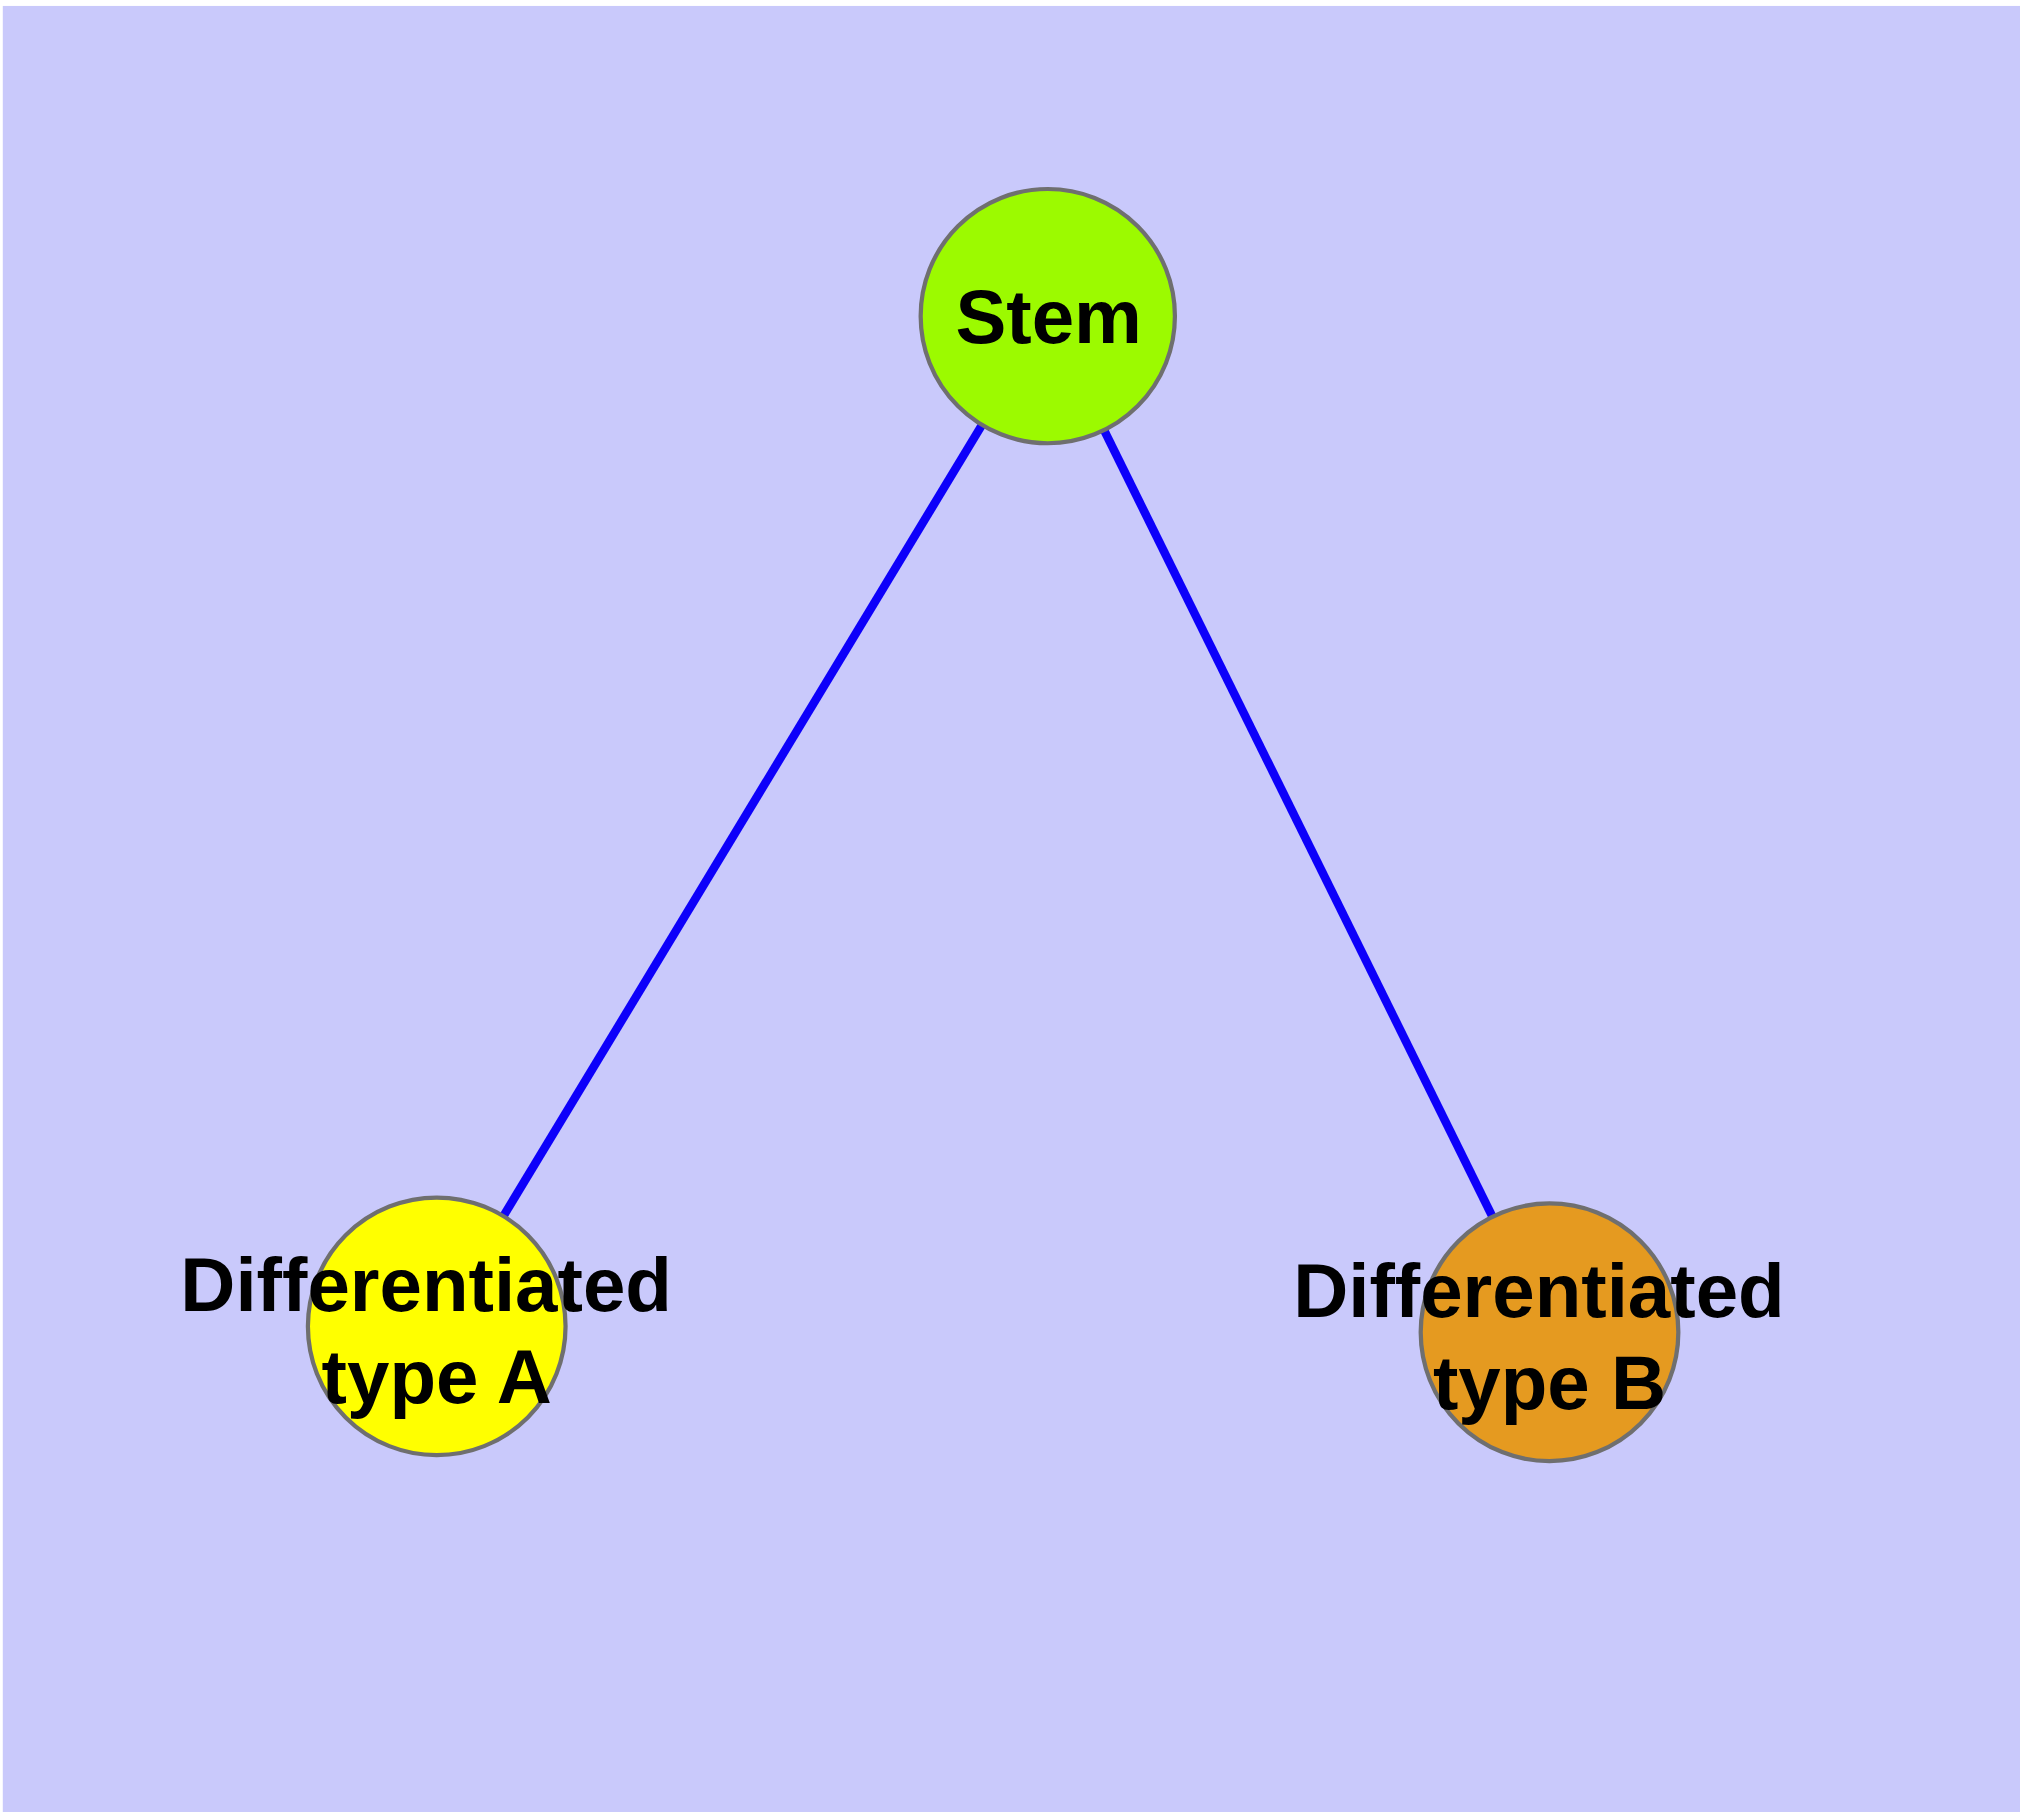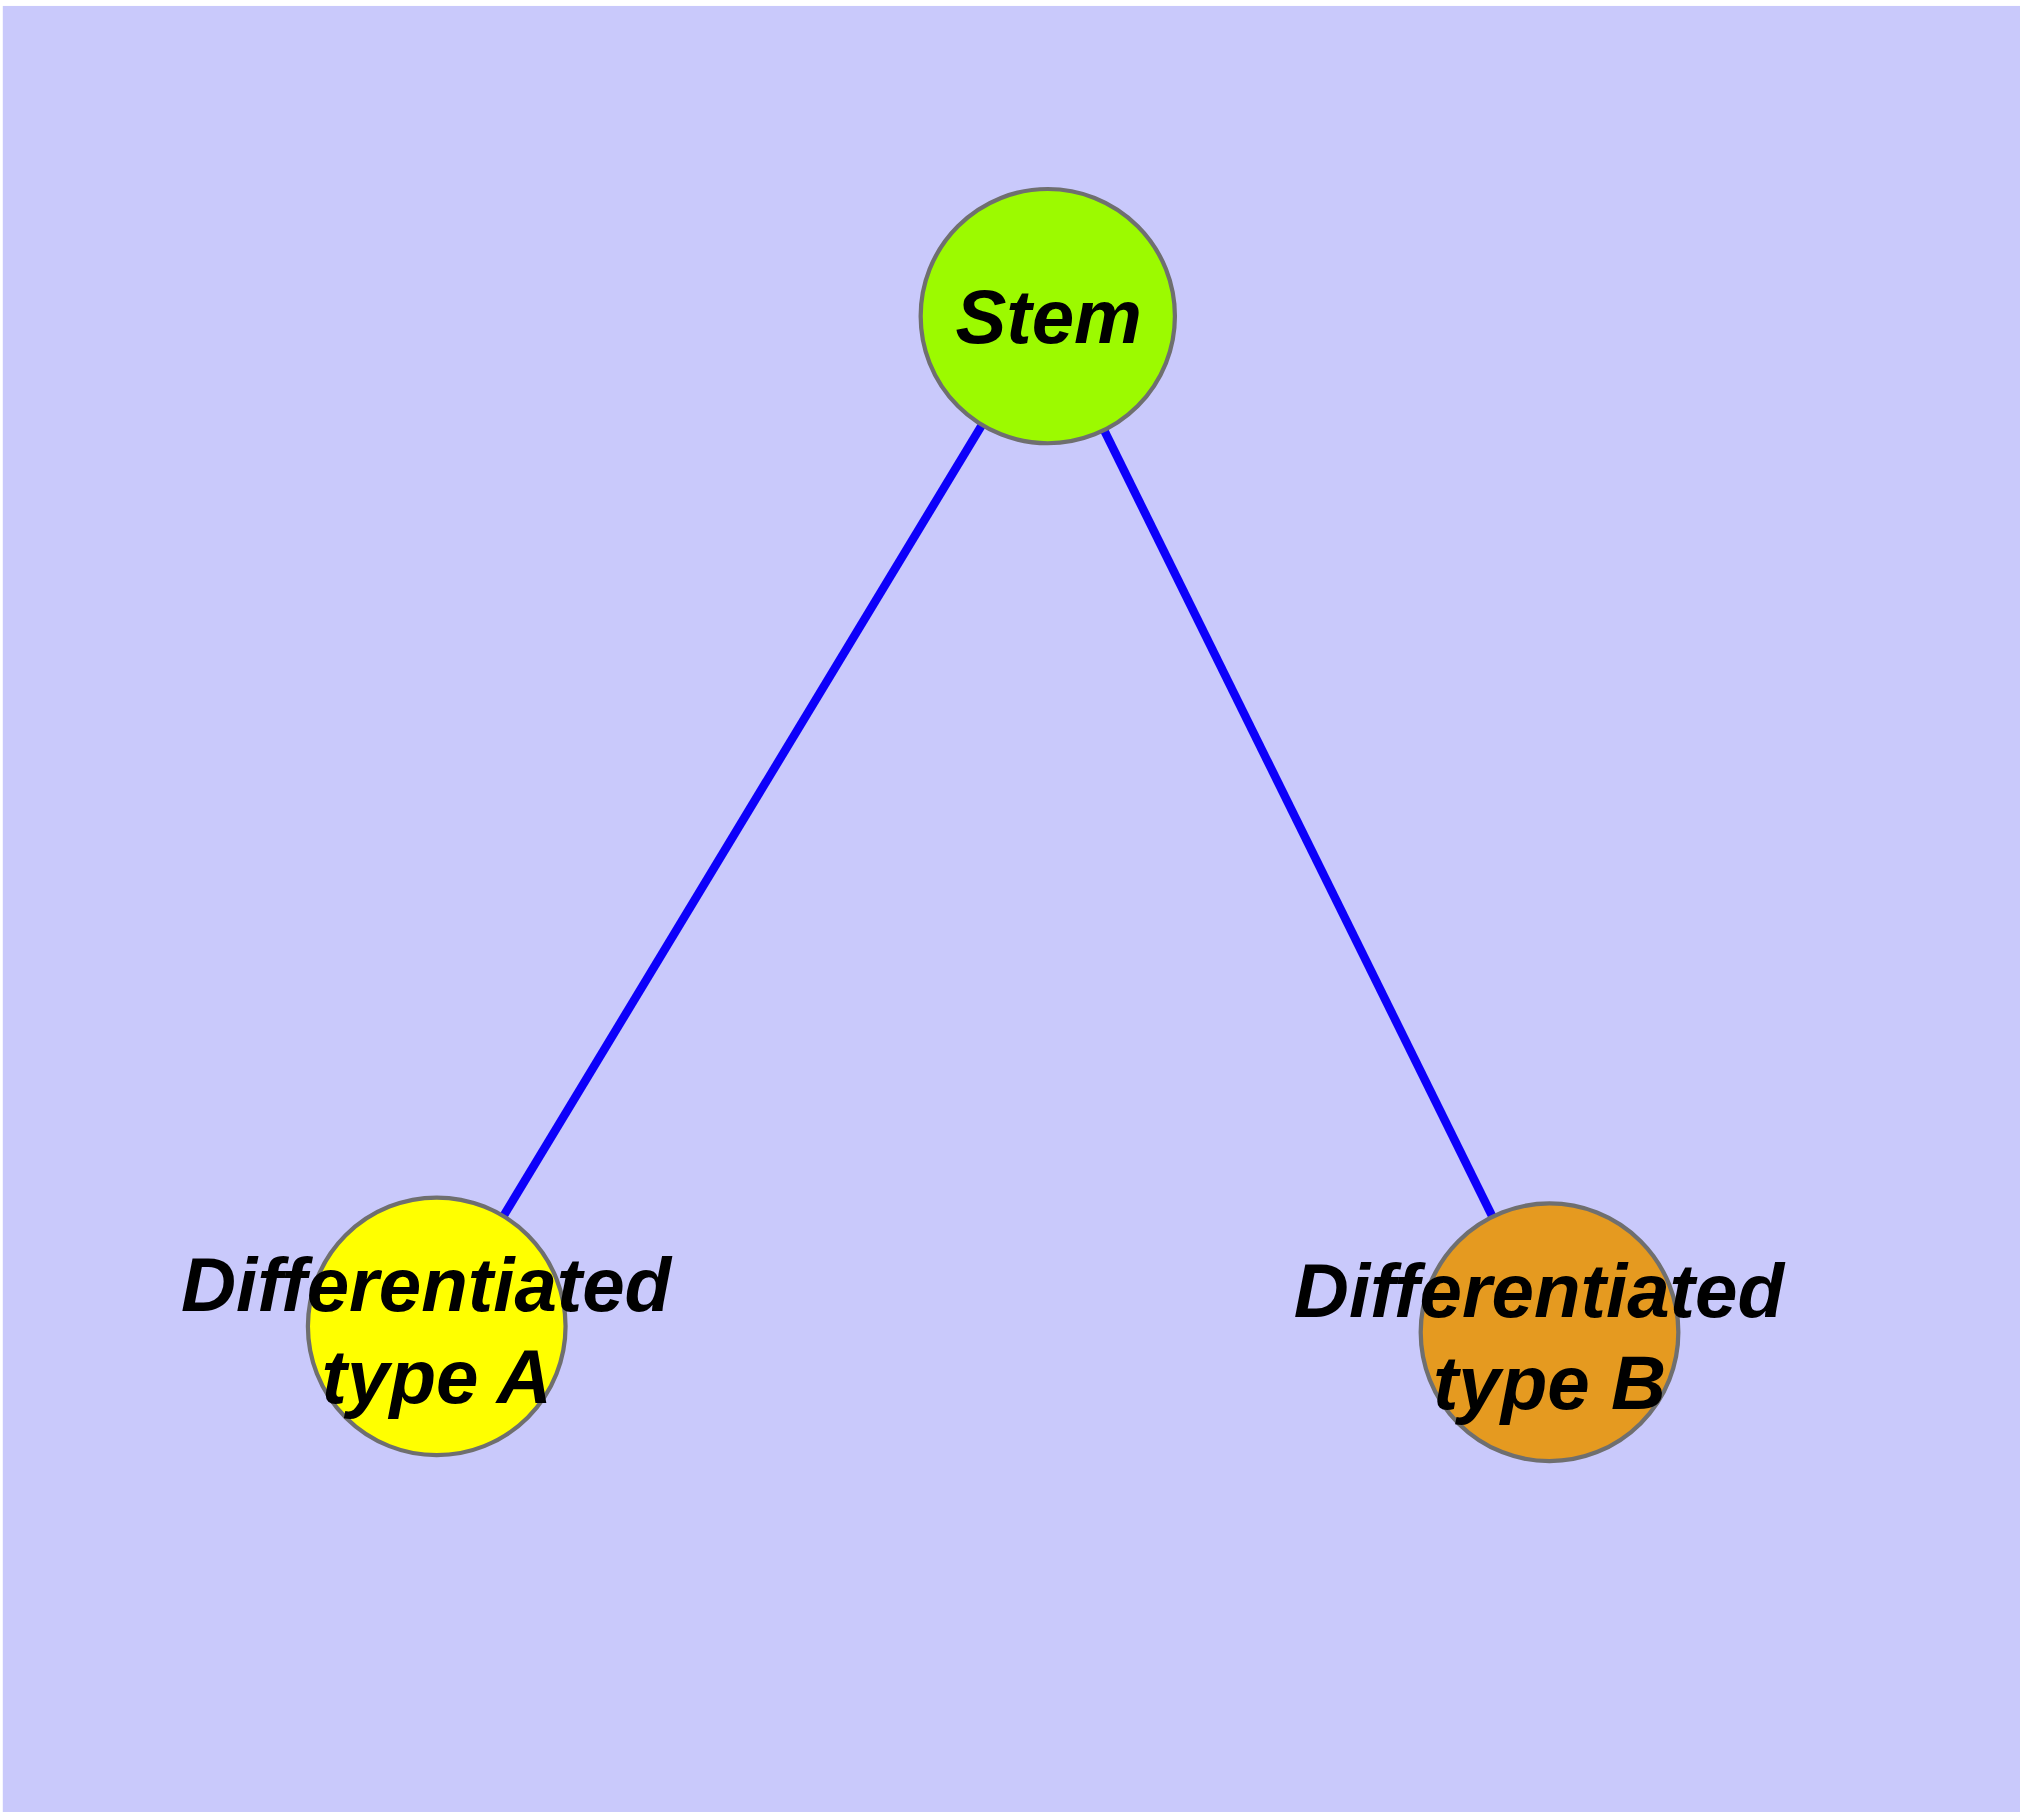--- a/index.html
+++ b/index.html
@@ -7,21 +7,20 @@
     padding: 0;
     background: #FFFFFF;
     width: 2021px;
     height: 1812px;
     overflow: hidden;
   }
   .stage {
     position: relative;
     width: 2021px;
     height: 1600px;
-    font-style: italic;
   }
   svg {
     display: block;
     width: 2021px;
     height: 1812px;
   }
   .node-label {
     font-family: "Liberation Sans", "DejaVu Sans", sans-serif;
     font-weight: bold;
     font-size: 90px;

